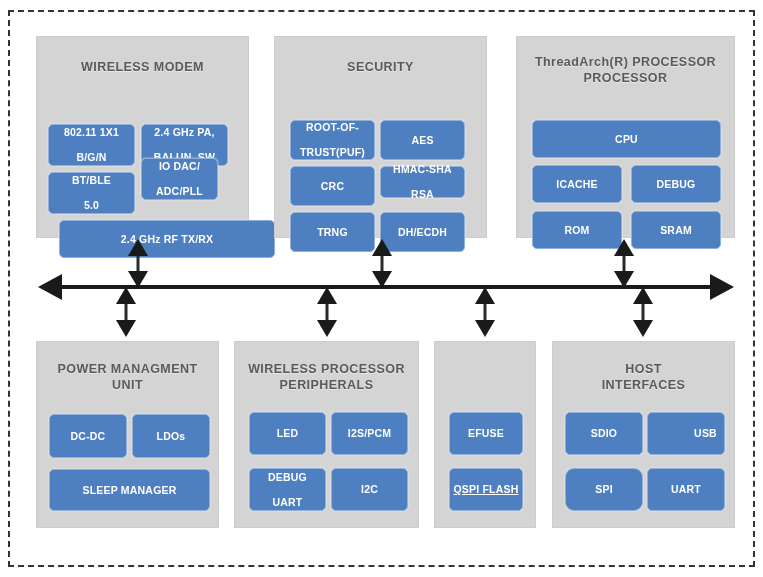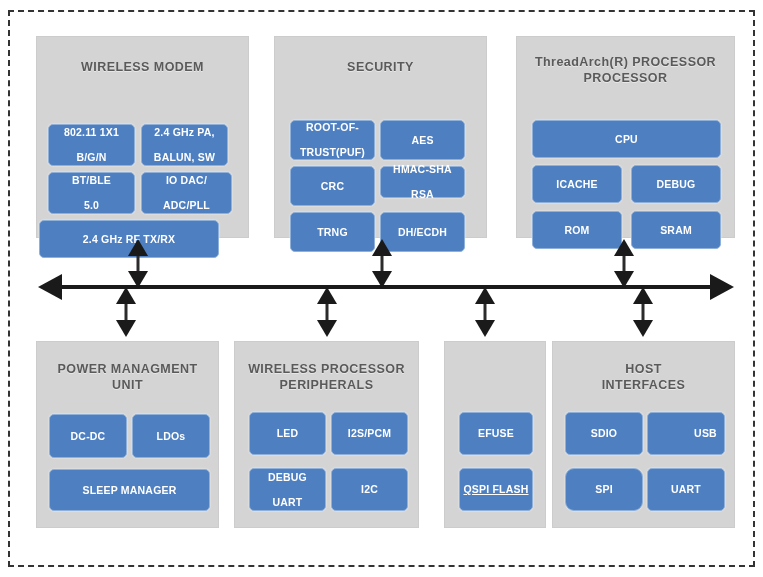--- a/index.html
+++ b/index.html
@@ -84,25 +84,25 @@
       <span>B/G/N</span></span>
     </div>
     <div class="mod" style="left:104px; top:87px; width:87px; height:42px;">
       <span><span>2.4 GHz PA,</span><br>
       <span>BALUN, SW</span></span>
     </div>
     <div class="mod" style="left:11px; top:135px; width:87px; height:42px;">
       <span><span>BT/BLE</span><br>
       <span>5.0</span></span>
     </div>
-    <div class="mod" style="left:104px; top:135px; width:91px; height:42px;">
+    <div class="mod" style="left:104px; top:121px; width:77px; height:42px;">
       <span><span>IO DAC/</span><br>
       <span>ADC/PLL</span></span>
     </div>
-    <div class="mod" style="left:2px; top:183px; width:180px; height:38px;">
+    <div class="mod" style="left:22px; top:183px; width:216px; height:38px;">
       <span>2.4 GHz RF TX/RX</span>
     </div>
   </div>
 
   <div class="group" style="left:274px; top:36px; width:213px; height:202px;">
     <div class="group-title" style="top:22px;">SECURITY</div>
 
     <div class="mod" style="left:15px; top:83px; width:85px; height:40px;">
       <span><span>ROOT-OF-</span><br>
       <span>TRUST(PUF)</span></span>
@@ -173,21 +173,21 @@
     </div>
     <div class="mod" style="left:14px; top:126px; width:77px; height:43px;">
       <span><span>DEBUG</span><br>
       <span>UART</span></span>
     </div>
     <div class="mod" style="left:96px; top:126px; width:77px; height:43px;">
       <span>I2C</span>
     </div>
   </div>
 
-  <div class="group" style="left:444px; top:341px; width:102px; height:187px;">
+  <div class="group" style="left:434px; top:341px; width:102px; height:187px;">
     <div class="mod" style="left:14px; top:70px; width:74px; height:43px;">
       <span>EFUSE</span>
     </div>
     <div class="mod" style="left:14px; top:126px; width:74px; height:43px;text-decoration:underline;">
       <span>QSPI FLASH</span>
     </div>
   </div>
 
   <div class="group" style="left:552px; top:341px; width:183px; height:187px;">
     <div class="group-title" style="top:19px;">HOST</div>

